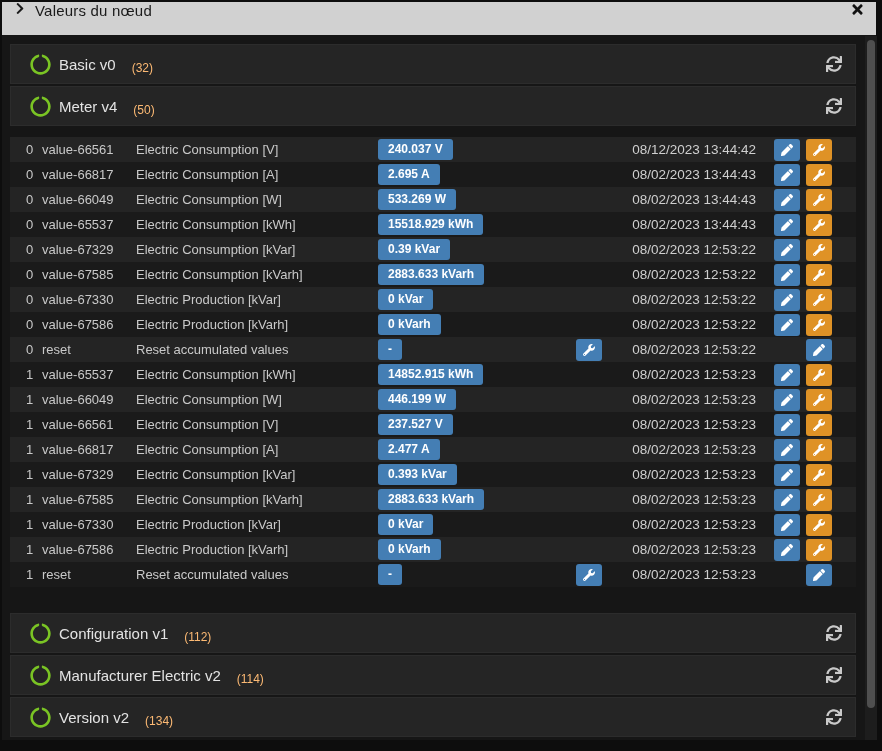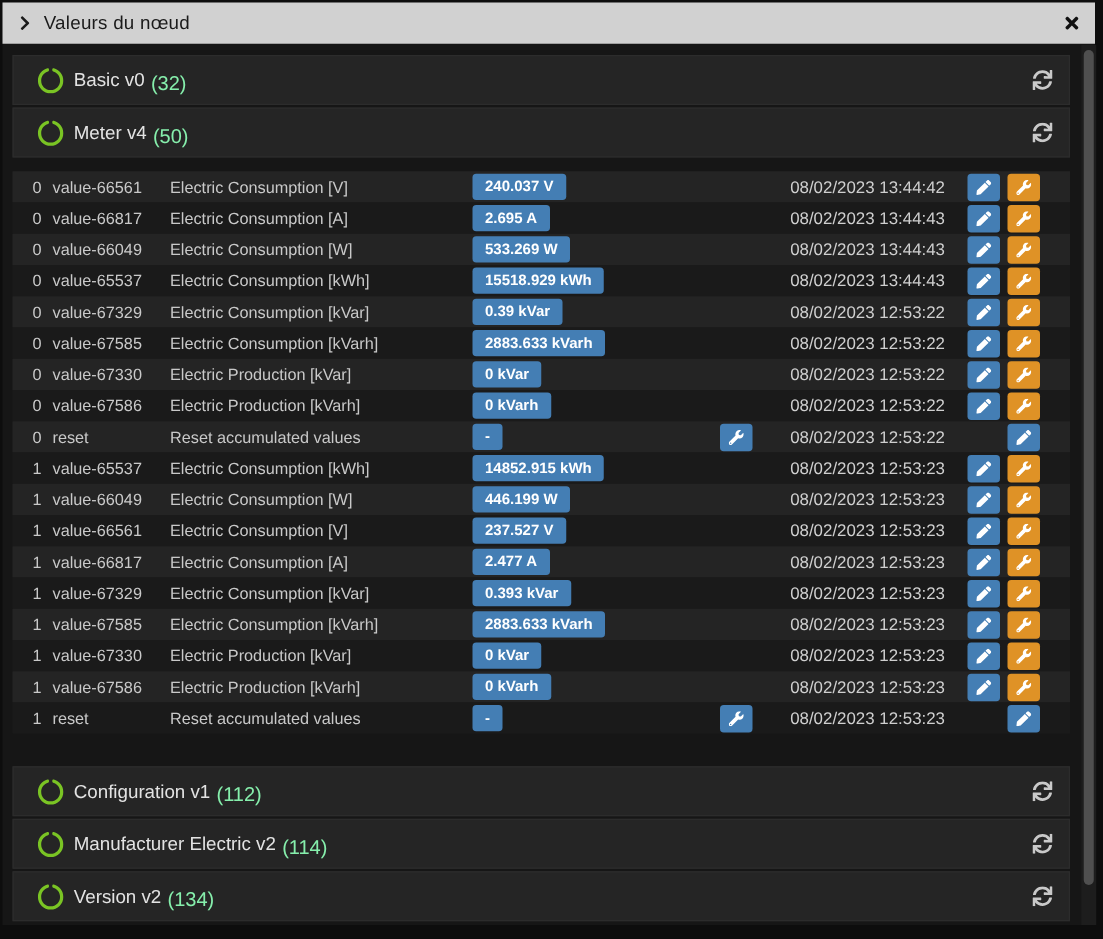--- a/index.html
+++ b/index.html
@@ -7,38 +7,38 @@
     --orange:#df9226;
     --green:#7ac424;
   }
   *{box-sizing:border-box;margin:0;padding:0}
   html,body{background:#0d0d0d}
   body{font-family:"Liberation Sans",sans-serif;}
   #app{position:relative;width:882px;height:751px;background:#0d0d0d;overflow:hidden}
 
   
   .titlebar{position:absolute;left:2px;top:2px;width:874px;height:33px;background:#d1d1d1;
-    display:flex;align-items:center;z-index:5}
+    display:flex;z-index:5}
   .titlebar .chev{margin-left:13px;display:flex}
   .titlebar .chev svg{width:10px;height:13px;fill:#1a1a1a}
   .titlebar .ttl{margin-left:10px;font-size:15px;font-weight:500;color:#1a1a1a;letter-spacing:.2px}
   .closebtn{margin-left:auto;margin-right:12px;background:none;border:none;cursor:pointer;display:flex}
   .closebtn svg{width:13px;height:15px;fill:#111}
 
   
   .mbody{position:absolute;left:2px;top:35px;width:874px;height:705px;background:#161616;
     padding:9px 20px 0 8px}
 
   
   .sec{height:40px;background:#252525;border:1px solid #2c2c2c;display:flex;align-items:center;
     margin-bottom:2px;cursor:pointer}
   .sec .ring{margin-left:19px;display:flex}
   .sec .ring svg{width:21px;height:21px;fill:var(--green)}
   .sec .slabel{margin-left:8px;font-size:15px;color:#e3e3e3;font-weight:500}
-  .sec .scount{margin-left:5px;font-size:16px;color:#86efac;position:relative;top:4px}
+  .sec .scount{margin-left:16px;font-size:12px;color:#fdba74;position:relative;top:4px}
   .refbtn{margin-left:auto;margin-right:13px;background:none;border:none;cursor:pointer;display:flex}
   .refbtn svg{width:16px;height:16px;fill:#c9c9c9}
   .sec-meter{margin-bottom:11px}
   .vtable{margin-bottom:26px}
 
   
   .vrow{display:flex;align-items:center;height:25px;font-size:13px;color:#c9c9c9;padding-right:24px}
   .vrow:nth-of-type(odd){background:#242424}
   .vrow:nth-of-type(even){background:#1a1a1a}
   .c-idx{width:16px;margin-left:16px}
@@ -135,21 +135,21 @@
     <div class="vtable">
 
         <div class="vrow value">
           <span class="c-idx">0</span>
           <span class="c-name">value-66561</span>
           <span class="c-desc">Electric Consumption [V]</span>
           <span class="c-badge">
             <span class="badge">240.037 V</span>
 
           </span>
-          <span class="c-time">08/02/2023 13:44:42</span>
+          <span class="c-time">08/12/2023 13:44:42</span>
           <button class="btn b1">
             <span style="display:flex">
               <svg viewBox="0 0 512 512">
                 <use href="#i-pencil"></use>
               </svg>
             </span>
           </button>
           <button class="btn b2 orange">
             <span style="display:flex">
               <svg viewBox="0 0 512 512">

